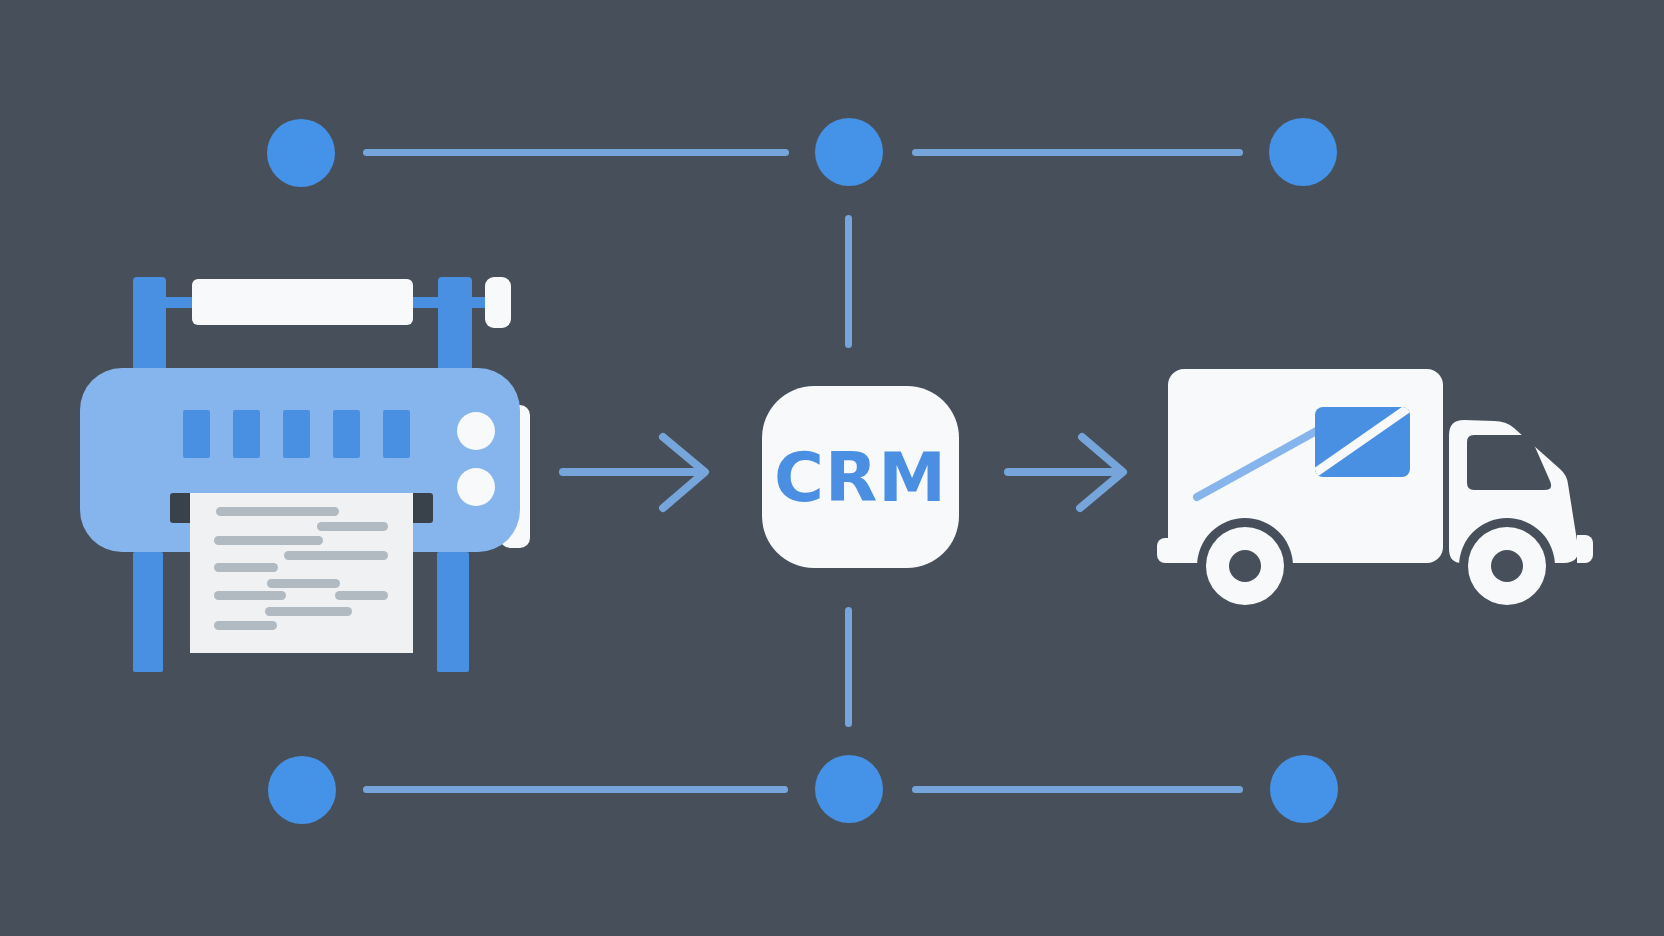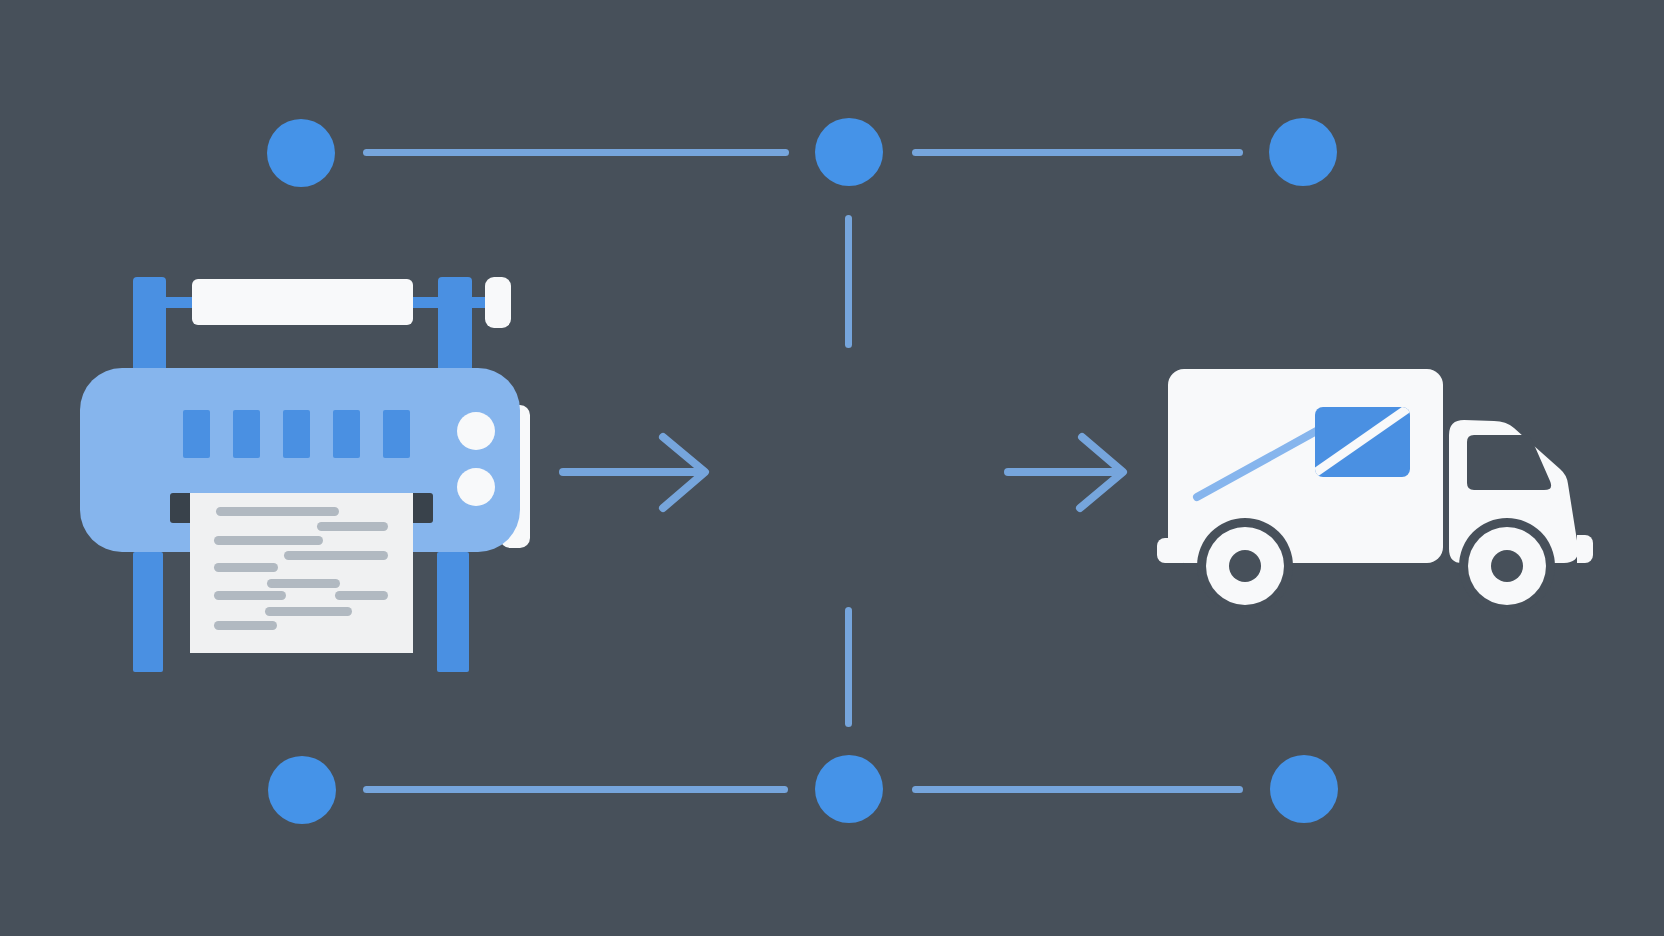--- a/index.html
+++ b/index.html
@@ -78,20 +78,23 @@
     <div class="pill" style="left:335px;top:591px;width:53px;"></div>
     <div class="pill" style="left:265px;top:607px;width:87px;"></div>
     <div class="pill" style="left:214px;top:621px;width:63px;"></div>
   </div>
 
   <svg class="abs" style="left:555px;top:425px;" width="160" height="96" viewBox="0 0 160 96">
     <path class="arrow-path" d="M8,47 H146"></path>
     <path class="arrow-path" d="M108,12 L150,47 L108,83"></path>
   </svg>
 
+  <div class="crm-box">
+    <span>CRM</span>
+  </div>
 
   <svg class="abs" style="left:1000px;top:425px;" width="132" height="96" viewBox="0 0 132 96">
     <path class="arrow-path" d="M8,47 H118"></path>
     <path class="arrow-path" d="M82,12 L123,47 L80,83"></path>
   </svg>
 
   <div class="abs" style="left:0;top:0;width:0;height:0;">
     <div class="abs" style="left:1157px;top:538px;width:26px;height:25px;background:var(--white);border-radius:8px 0 0 8px;"></div>
     <div class="abs" style="left:1168px;top:369px;width:275px;height:194px;background:var(--white);border-radius:16px;"></div>
     <div class="abs" style="left:1193px;top:493px;width:146px;height:8px;border-radius:4px;background:var(--light-blue);transform:rotate(-28.9deg);transform-origin:4px 4px;"></div>

